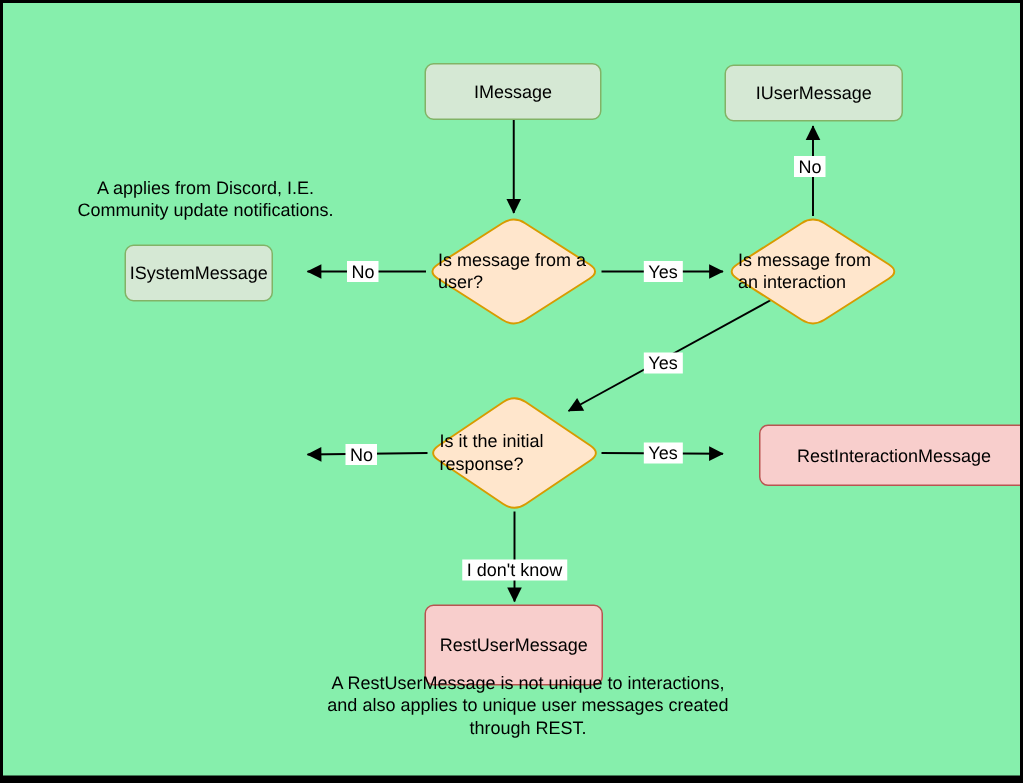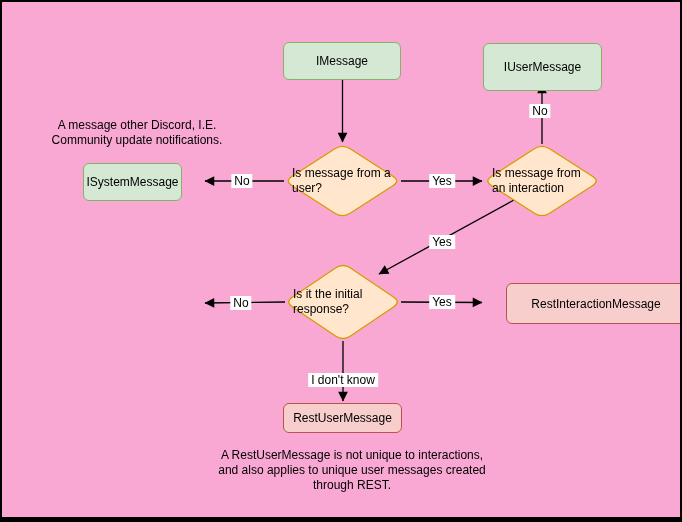--- a/index.html
+++ b/index.html
@@ -2,21 +2,21 @@
 <html style="--green-fill: #d5e8d4; --green-stroke: #82b366; --orange-fill: #ffe6cc; --orange-stroke: #d79b00; --red-fill: #f8cecc; --red-stroke: #b85450; --edge: #000000;"><head>
 <meta charset="utf-8">
 <style>
   html,body{margin:0;padding:0;background:#fff;}
   .frame{
     position:relative;
     width:682px;height:522px;
     box-sizing:border-box;
     border:2px solid #000;
     border-bottom-width:5px;
-    background:#f9a8d4;
+    background:#86efac;
     overflow:hidden;
     font-family:"Liberation Sans", sans-serif;
     color:#000;
   }
   .edges{position:absolute;left:0;top:0;width:678px;height:515px;}
   .node{
     position:absolute;
     box-sizing:border-box;
     display:flex;align-items:center;justify-content:center;
     border-radius:6px;
@@ -73,45 +73,45 @@
     <line x1="399" y1="300" x2="480" y2="300.5" stroke="#000" stroke-width="1.3" marker-end="url(#arrow)"></line>
     <line x1="341" y1="339" x2="341" y2="399" stroke="#000" stroke-width="1.3" marker-end="url(#arrow)"></line>
 
     <path d="M348.1 146.8 L390.9 174.2 Q398.5 179 390.9 183.8 L348.1 211.2 Q340.5 216 332.9 211.2 L290.1 183.8 Q282.5 179 290.1 174.2 L332.9 146.8 Q340.5 142 348.1 146.8 Z" stroke-width="1.3" fill="#ffe6cc" stroke="#d79b00"></path>
     <path d="M547.6 146.8 L590.4 174.2 Q598 179 590.4 183.8 L547.6 211.2 Q540 216 532.4 211.2 L489.6 183.8 Q482 179 489.6 174.2 L532.4 146.8 Q540 142 547.6 146.8 Z" stroke-width="1.3" fill="#ffe6cc" stroke="#d79b00"></path>
     <path d="M348.5 266 L391.5 295 Q399 300 391.5 305 L348.5 334 Q341 339 333.5 334 L290.5 305 Q283 300 290.5 295 L333.5 266 Q341 261 348.5 266 Z" stroke-width="1.3" fill="#ffe6cc" stroke="#d79b00"></path>
   </svg>
 
   <div class="node green" style="left:281px;top:40px;width:118px;height:38px;">IMessage</div>
 
-  <div class="node green" style="left:481px;top:41px;width:119px;height:48px;">IUserMessage</div>
+  <div class="node green" style="left:481px;top:41px;width:119px;height:38px;">IUserMessage</div>
 
   <div class="node green" style="left:81px;top:161px;width:99px;height:38px;">ISystemMessage</div>
 
 
   <div class="node red" style="left:504px;top:281px;width:180px;height:41px;">RestInteractionMessage</div>
 
-  <div class="node red" style="left:281px;top:401px;width:119px;height:30px;">RestUserMessage</div>
+  <div class="node red" style="left:281px;top:401px;width:119px;height:54px;">RestUserMessage</div>
 
   <div class="diamond-label" style="left:290px;top:163px;">Is message from a user?</div>
 
   <div class="diamond-label" style="left:490px;top:163px;">Is message from an interaction</div>
 
   <div class="diamond-label" style="left:291px;top:284px;">Is it the initial response?</div>
 
   <span class="edge-label" style="left:240px;top:179px;">No</span>
   <span class="edge-label" style="left:440px;top:179px;">Yes</span>
   <span class="edge-label" style="left:538px;top:109px;">No</span>
   <span class="edge-label" style="left:440px;top:240px;">Yes</span>
   <span class="edge-label" style="left:239px;top:301px;">No</span>
   <span class="edge-label" style="left:440px;top:300px;">Yes</span>
   <span class="edge-label" style="left:341px;top:378px;">I don't know</span>
 
   <div class="note note1">
-    <div>A message other Discord, I.E.</div>
+    <div>A applies from Discord, I.E.</div>
     <div>Community update notifications.</div>
   </div>
 
   <div class="note note2">
     <div>A RestUserMessage is not unique to interactions,</div>
     <div>and also applies to unique user messages created</div>
     <div>through REST.</div>
   </div>
 
 </div>

